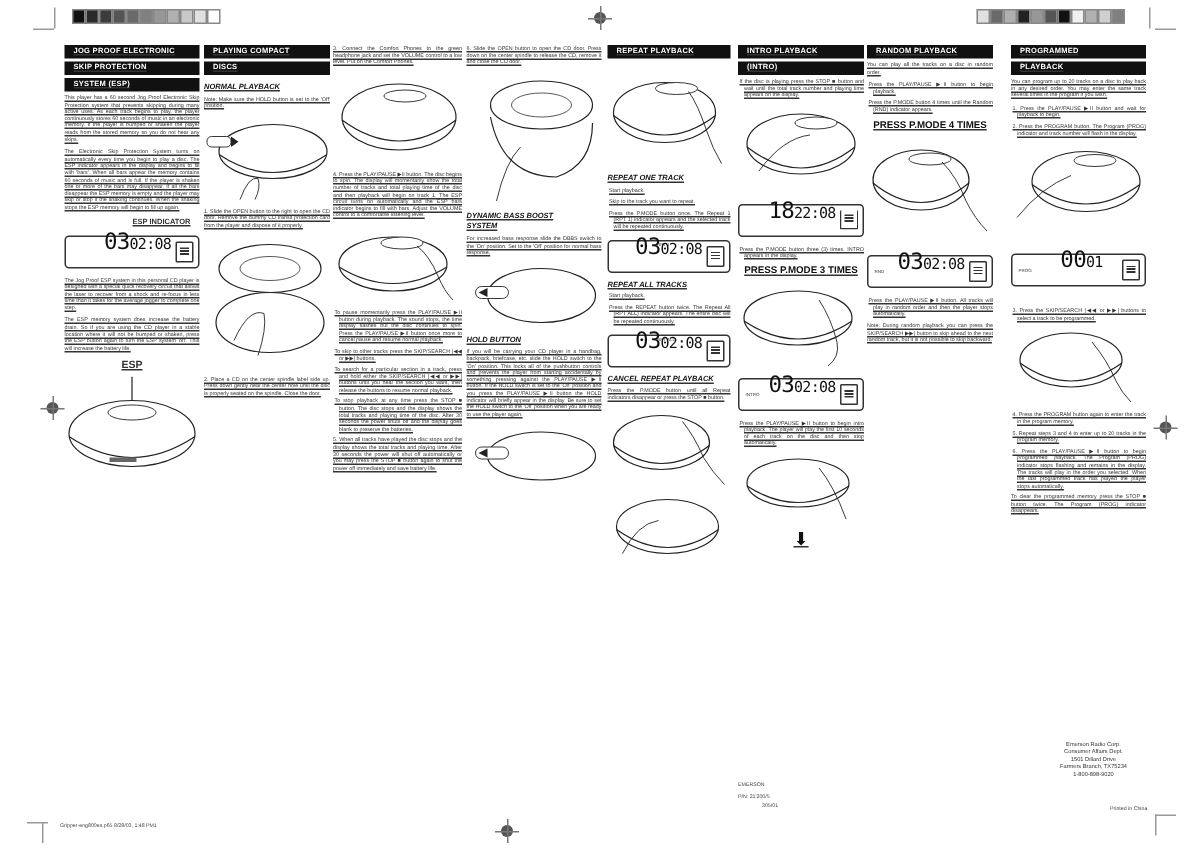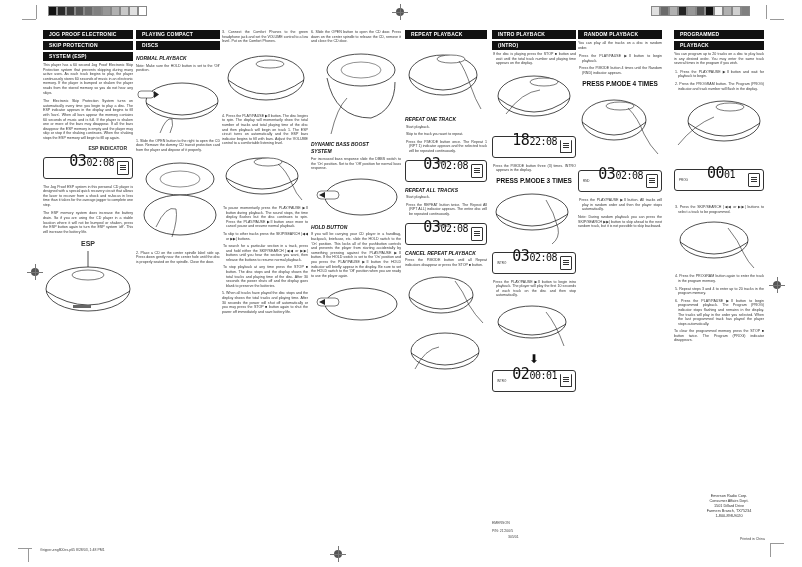--- a/index.html
+++ b/index.html
@@ -8,21 +8,21 @@
   .page { position: absolute; left: 0; top: 0; width: 802px; height: 567px; background: #fff; }
 
   
   .swatches { position: absolute; top: 6px; height: 10px; display: flex; }
   .swatch { width: 9px; height: 10px; border: 0.5px solid #888; box-sizing: border-box; }
   .crop { position: absolute; background: #999; }
   .reg { position: absolute; width: 8px; height: 8px; border-radius: 50%; background: #555; }
   .reg::before { content:""; position:absolute; left:-4px; top:3.5px; width:16px; height:1px; background:#777; }
   .reg::after { content:""; position:absolute; top:-4px; left:3.5px; width:1px; height:16px; background:#777; }
 
-  .col { position: absolute; top: 30px; font-size: 3.6px; line-height: 4.6px; color: #333; }
+  .col { position: absolute; top: 30px; font-size: 3.6px; line-height: 4.6px; color: #333; text-decoration: underline; }
   .bar { background: #111; color: #fff; height: 9px; margin-bottom: 2px; font-size: 5px; font-weight: bold;
          line-height: 9px; padding-left: 6px; letter-spacing: 0.2px; overflow: hidden; white-space: nowrap; }
   .sub { font-style: italic; font-weight: bold; font-size: 5px; margin: 6px 0 3px; color: #111; white-space: nowrap; }
   p { margin: 0 0 4px; text-align: justify; }
   .bul { padding-left: 4px; text-indent: -3px; margin: 0 0 3px; }
   .press { font-weight: bold; font-size: 6.5px; text-align: center; margin: 6px 0 3px; color: #111; white-space: nowrap; }
 
   .lcd { border: 1px solid #333; border-radius: 3px; height: 20px; position: relative; margin: 6px 0; background: #fff; }
   .lcd .digits { position: absolute; right: 18px; top: 1px; font-family: "DejaVu Sans Mono", monospace; font-size: 15px;
                  letter-spacing: -0.5px; color: #111; }
@@ -266,25 +266,20 @@
     </div>
     <p class="bul">Press the PLAY/PAUSE ▶II button to begin intro playback. The player will play the first 10 seconds of each track on the disc and then stop automatically.</p>
     <div class="player" style="height:48px;">
       <svg viewBox="0 0 84 48">
         <ellipse cx="40" cy="20" rx="34" ry="16" fill="#fff" stroke="#222" stroke-width="0.8"></ellipse>
         <path d="M6 22 Q40 44 74 22" fill="none" stroke="#222" stroke-width="0.8"></path>
         <path d="M54 10 Q64 22 72 44" fill="none" stroke="#222" stroke-width="0.6"></path>
       </svg>
     </div>
     <div style="text-align:center;font-size:12px;line-height:10px;color:#111;">⬇</div>
-    <div class="lcd">
-      <span class="tag">INTRO</span>
-      <span class="digits"><span>02</span><small>00:01</small></span>
-      <span class="icon" style="border-top:none;"></span>
-    </div>
   </div>
 
   <div class="col" style="left:578px;width:84px;">
     <div class="bar">RANDOM PLAYBACK</div>
     <p>You can play all the tracks on a disc in random order.</p>
     <p class="bul">Press the PLAY/PAUSE ▶II button to begin playback.</p>
     <p class="bul">Press the P.MODE button 4 times until the Random (RND) indicator appears.</p>
     <div class="press">PRESS P.MODE 4 TIMES</div>
     <div class="player" style="height:66px;">
       <svg viewBox="0 0 84 66">

